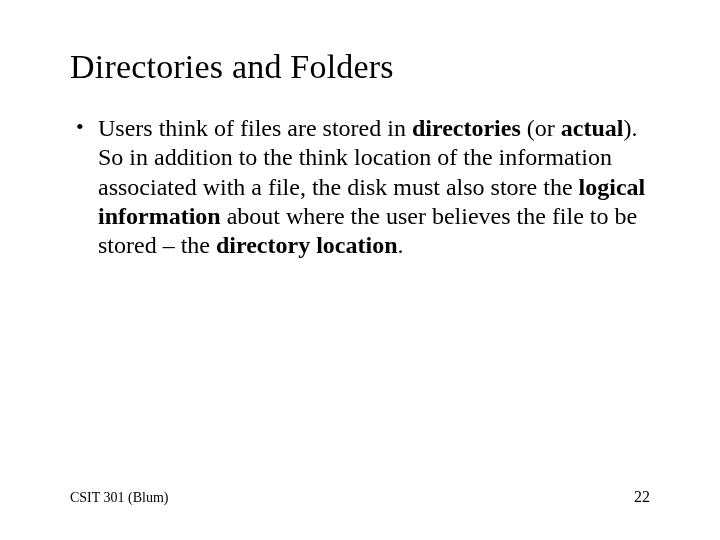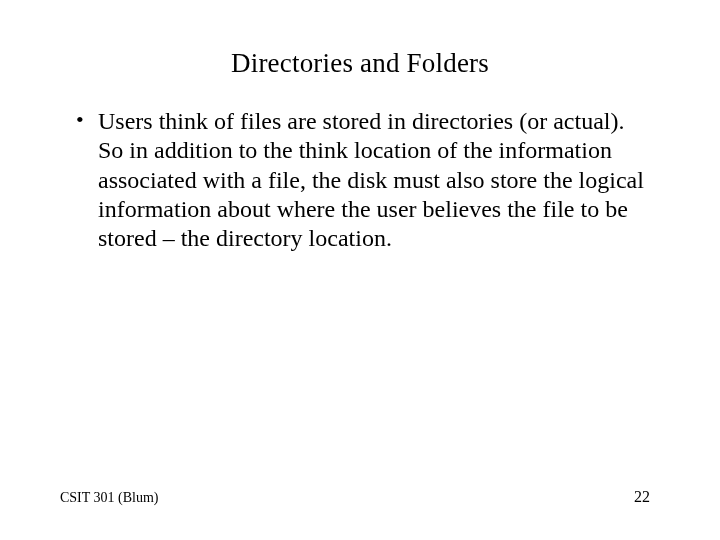--- a/index.html
+++ b/index.html
@@ -14,22 +14,22 @@
     box-sizing: border-box;
   }
   .slide {
     width: 720px;
     height: 540px;
     position: relative;
     box-sizing: border-box;
     padding: 48px 70px 0 70px;
   }
   .title {
-    text-align: center;
-    font-size: 27px;
+    text-align: left;
+    font-size: 34px;
     font-weight: normal;
     margin: 0 0 28px 0;
     letter-spacing: 0.2px;
   }
   ul.body {
     margin: 0;
     padding: 0 0 0 28px;
     list-style: none;
   }
   ul.body > li {
@@ -41,31 +41,31 @@
   }
   ul.body > li::before {
     content: "•";
     position: absolute;
     left: -22px;
     top: 0;
     font-size: 22px;
   }
   .footer-left {
     position: absolute;
-    left: 60px;
+    left: 70px;
     bottom: 34px;
     font-size: 14px;
   }
   .footer-right {
     position: absolute;
     right: 70px;
     bottom: 34px;
     font-size: 16px;
   }
-  b { font-weight: normal; }
+  b { font-weight: bold; }
 </style>
 </head>
 <body>
 
 <div class="slide">
   <h1 class="title">Directories and Folders</h1>
 
   <ul class="body">
     <li>
       <span>Users think of files are stored in </span><b>directories</b><span> (or </span><b>actual</b><span>).  So in addition to the think location of the information associated with a file, the disk must also store the </span><b>logical information</b><span> about where the user believes the file to be stored – the </span><b>directory location</b><span>.</span>

